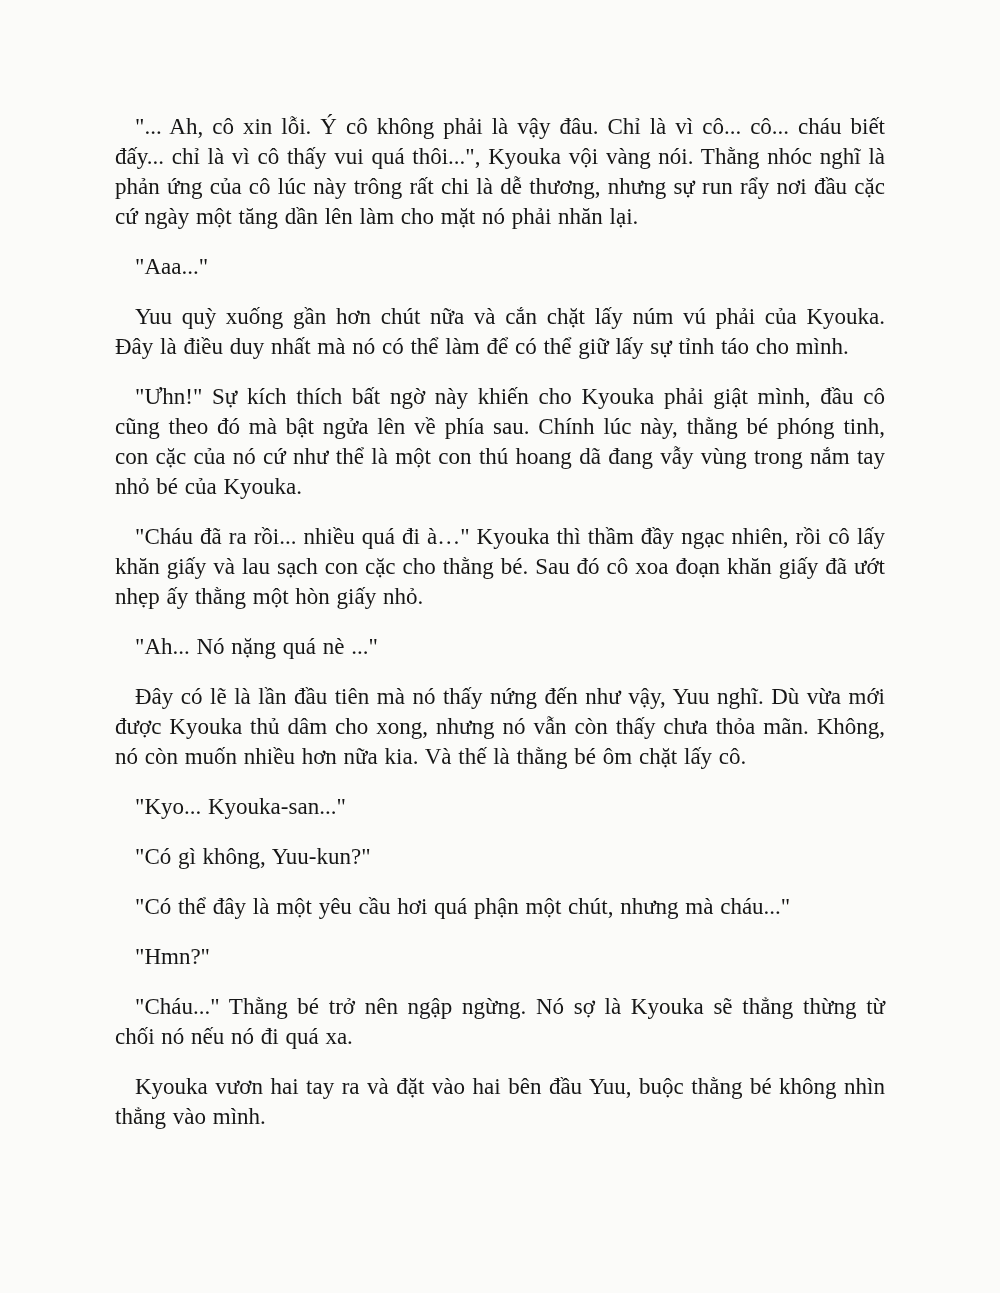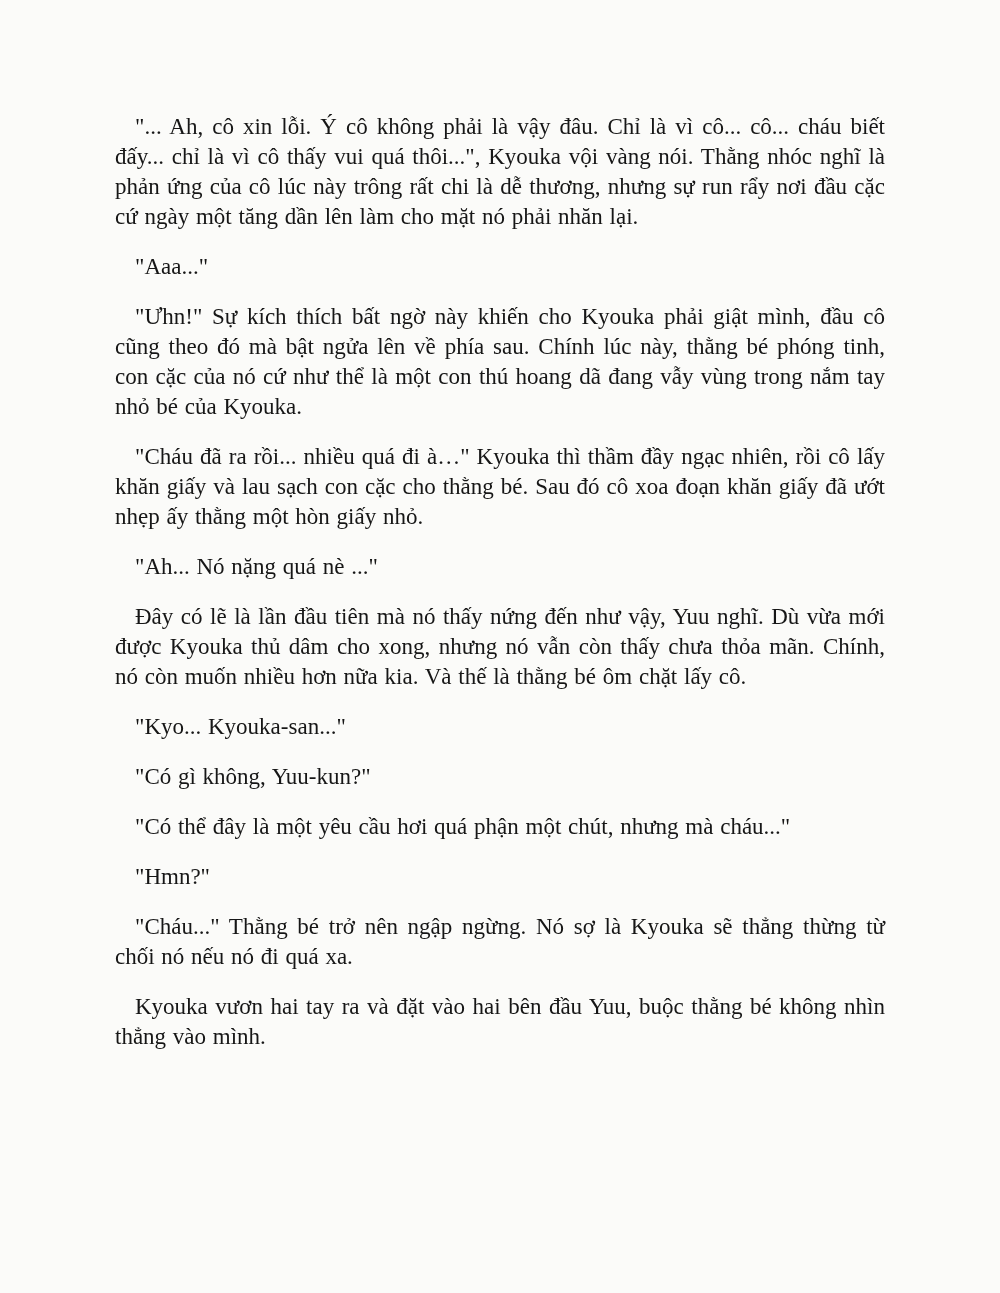--- a/index.html
+++ b/index.html
@@ -31,23 +31,24 @@
     text-indent: 20px;
     word-spacing: 1px;
   }
 </style>
 </head>
 <body>
 
 <div class="page">
   <p>"... Ah, cô xin lỗi. Ý cô không phải là vậy đâu. Chỉ là vì cô... cô... cháu biết đấy... chỉ là vì cô thấy vui quá thôi...", Kyouka vội vàng nói. Thằng nhóc nghĩ là phản ứng của cô lúc này trông rất chi là dễ thương, nhưng sự run rẩy nơi đầu cặc cứ ngày một tăng dần lên làm cho mặt nó phải nhăn lại.</p>
   <p>"Aaa..."</p>
+  <p>Yuu quỳ xuống gần hơn chút nữa và cắn chặt lấy núm vú phải của Kyouka. Đây là điều duy nhất mà nó có thể làm để có thể giữ lấy sự tỉnh táo cho mình.</p>
   <p>"Ưhn!" Sự kích thích bất ngờ này khiến cho Kyouka phải giật mình, đầu cô cũng theo đó mà bật ngửa lên về phía sau. Chính lúc này, thằng bé phóng tinh, con cặc của nó cứ như thể là một con thú hoang dã đang vẫy vùng trong nắm tay nhỏ bé của Kyouka.</p>
   <p>"Cháu đã ra rồi... nhiều quá đi à…" Kyouka thì thầm đầy ngạc nhiên, rồi cô lấy khăn giấy và lau sạch con cặc cho thằng bé. Sau đó cô xoa đoạn khăn giấy đã ướt nhẹp ấy thằng một hòn giấy nhỏ.</p>
   <p>"Ah... Nó nặng quá nè ..."</p>
-  <p>Đây có lẽ là lần đầu tiên mà nó thấy nứng đến như vậy, Yuu nghĩ. Dù vừa mới được Kyouka thủ dâm cho xong, nhưng nó vẫn còn thấy chưa thỏa mãn. Chính, nó còn muốn nhiều hơn nữa kia. Và thế là thằng bé ôm chặt lấy cô.</p>
+  <p>Đây có lẽ là lần đầu tiên mà nó thấy nứng đến như vậy, Yuu nghĩ. Dù vừa mới được Kyouka thủ dâm cho xong, nhưng nó vẫn còn thấy chưa thỏa mãn. Không, nó còn muốn nhiều hơn nữa kia. Và thế là thằng bé ôm chặt lấy cô.</p>
   <p>"Kyo... Kyouka-san..."</p>
   <p>"Có gì không, Yuu-kun?"</p>
   <p>"Có thể đây là một yêu cầu hơi quá phận một chút, nhưng mà cháu..."</p>
   <p>"Hmn?"</p>
   <p>"Cháu..." Thằng bé trở nên ngập ngừng. Nó sợ là Kyouka sẽ thẳng thừng từ chối nó nếu nó đi quá xa.</p>
   <p>Kyouka vươn hai tay ra và đặt vào hai bên đầu Yuu, buộc thằng bé không nhìn thẳng vào mình.</p>
 </div>
 
 </body></html>

